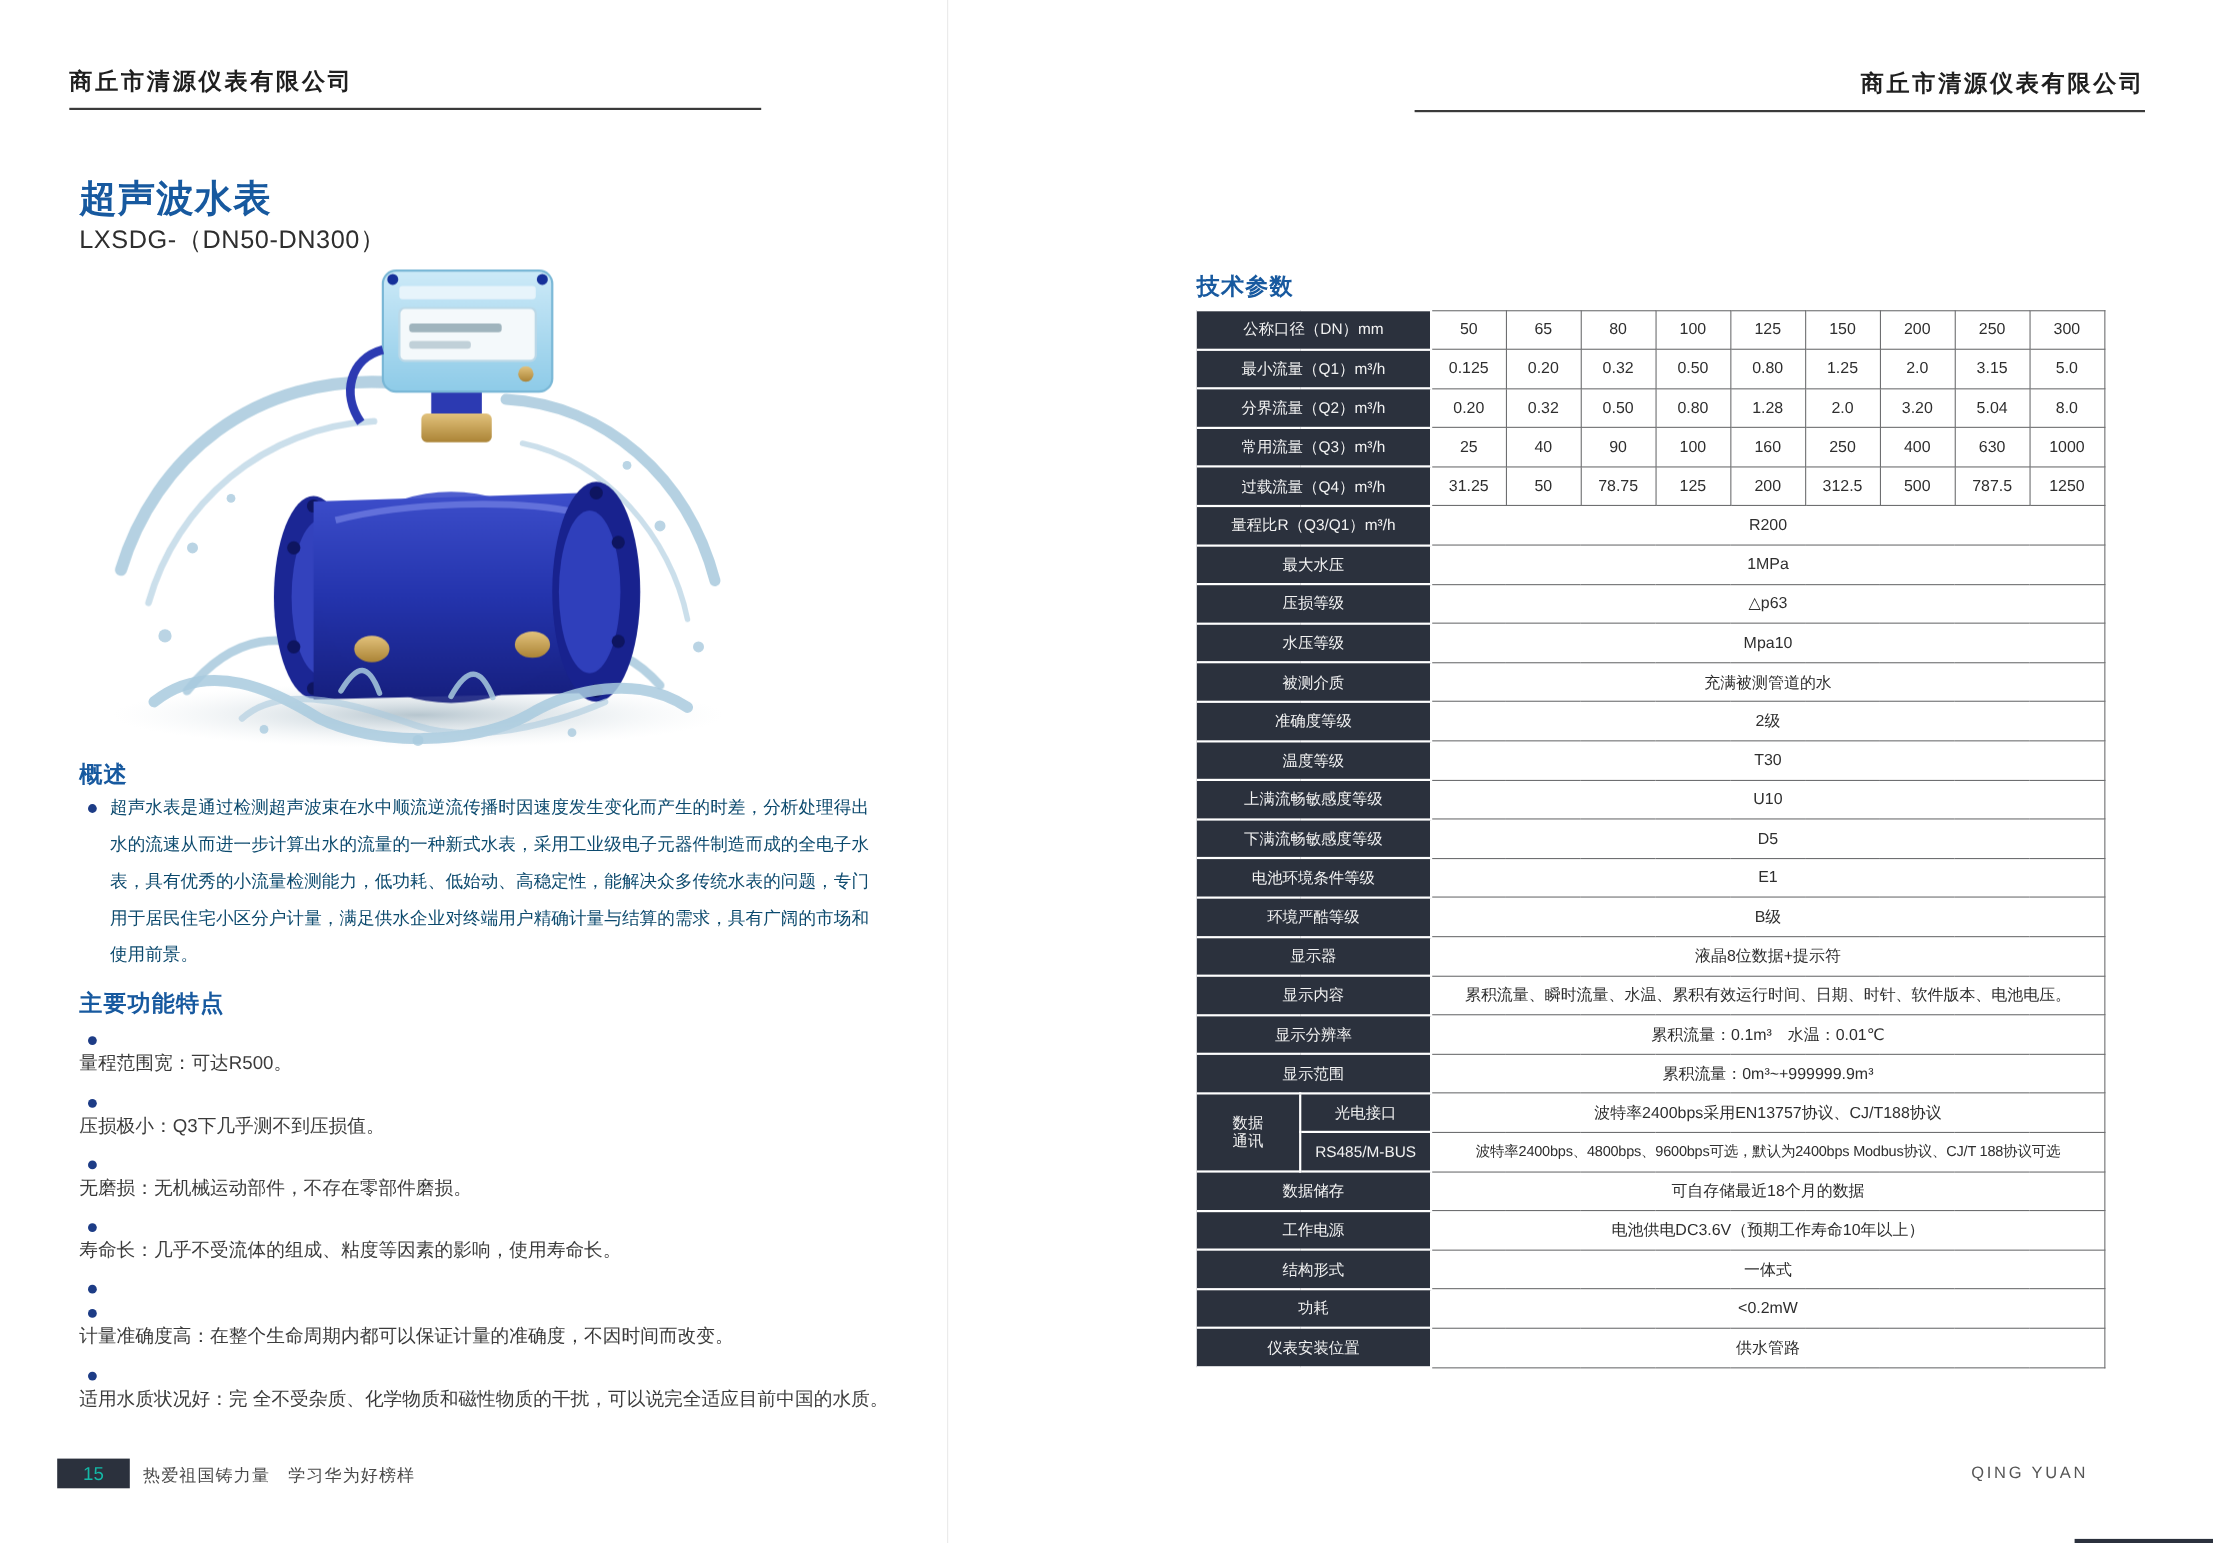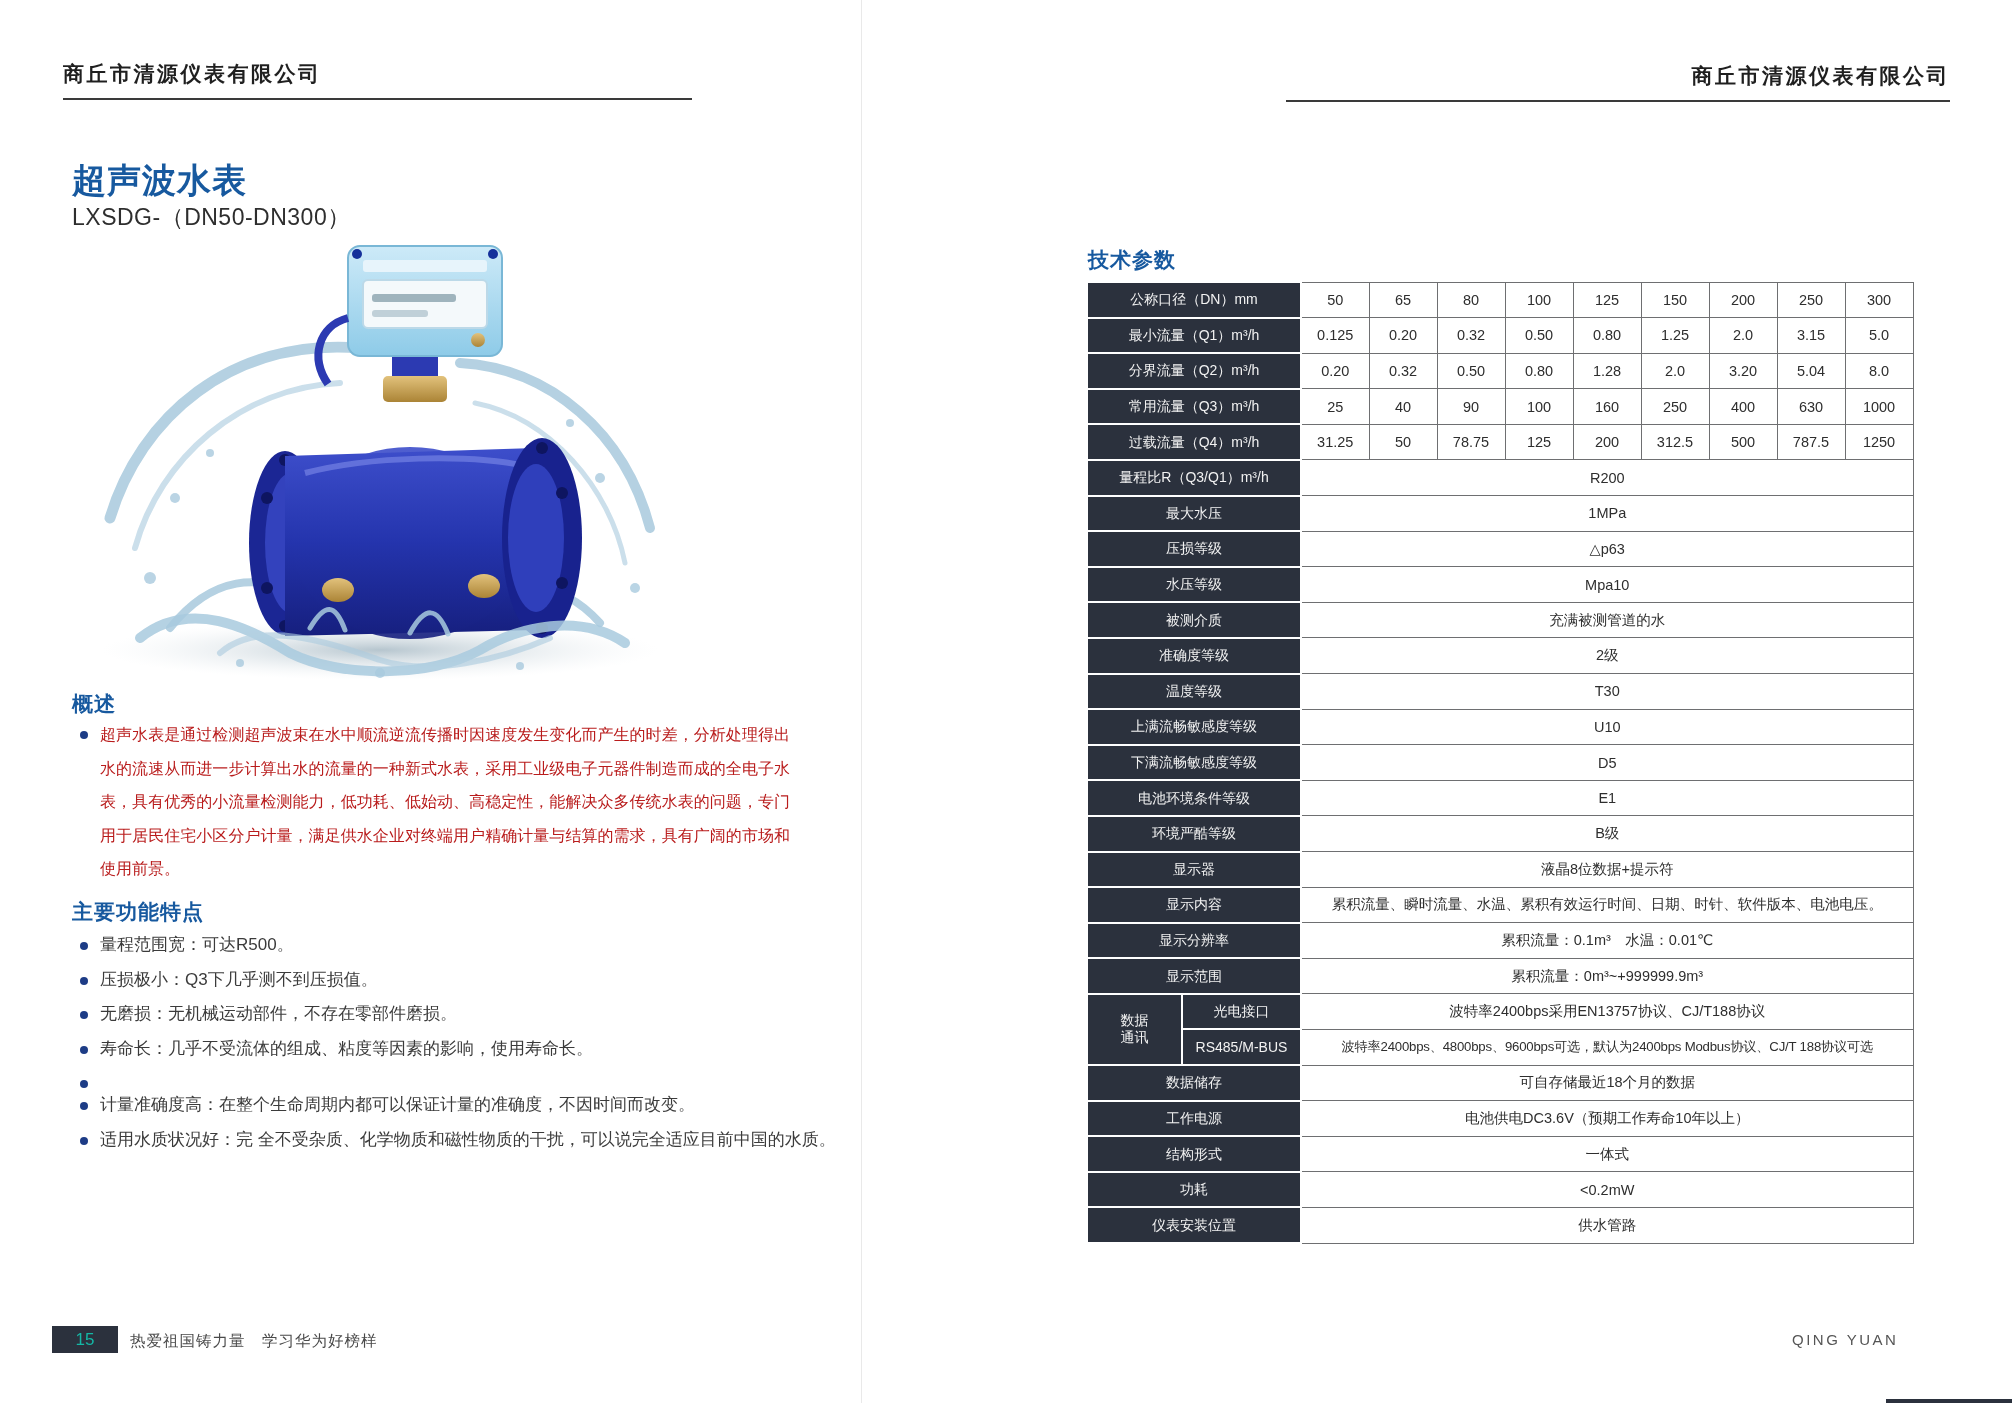--- a/index.html
+++ b/index.html
@@ -11,24 +11,24 @@
   .co-header{font-size:21px;font-weight:bold;color:#1f1f1f;letter-spacing:2.5px;}
   .header-rule{height:2px;background:#3a3a3a;}
 
   
   .product-title{font-size:34px;font-weight:bold;color:#17599f;letter-spacing:1px;}
   .product-model{font-size:23px;color:#2e2e2e;letter-spacing:0.5px;}
   .sec-heading{font-size:21px;font-weight:bold;color:#17599f;letter-spacing:1px;}
 
   .para-item{display:flex;align-items:flex-start;}
   .fdot{flex:0 0 auto;width:8px;height:8px;border-radius:50%;background:#1d3c86;margin:13px 12px 0 8px;}
-  .para-text{width:690px;font-size:16px;line-height:33.6px;color:#b91c1c;text-align:justify;}
+  .para-text{width:690px;font-size:16px;line-height:33.6px;color:#0c4a6e;text-align:justify;}
 
   .feature-list{width:860px;}
-  .feature-item{display:flex;align-items:flex-start;}
+  .feature-item{display:flex;align-items:flex-start;flex-direction:column;}
   .feature-item .fdot{margin-top:14px;}
   .ftext{font-size:17px;line-height:34.5px;color:#3b3b3b;white-space:pre-line;}
 
   
   .footer-box{background:#2b313d;color:#14b8a6;font-size:17px;display:flex;align-items:center;}
   .slogan{font-size:15.5px;color:#4a4a4a;letter-spacing:1px;}
   .brand{font-size:15px;color:#555;letter-spacing:2.5px;}
 
   
   table.spec{border-collapse:collapse;table-layout:fixed;width:825px;}

